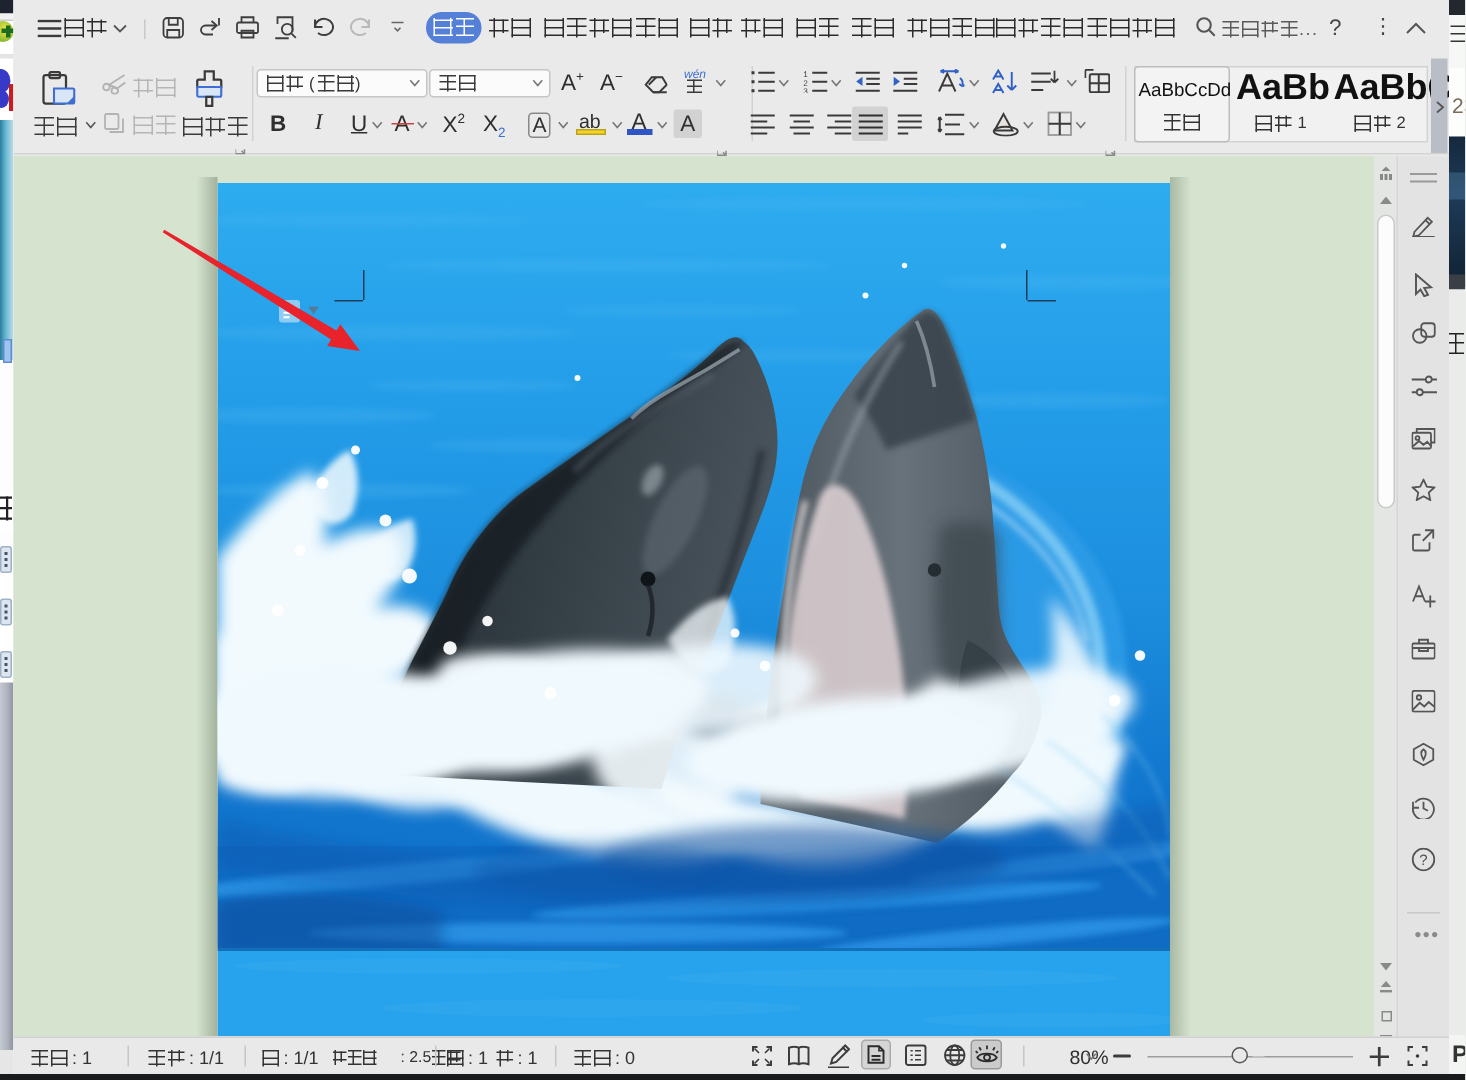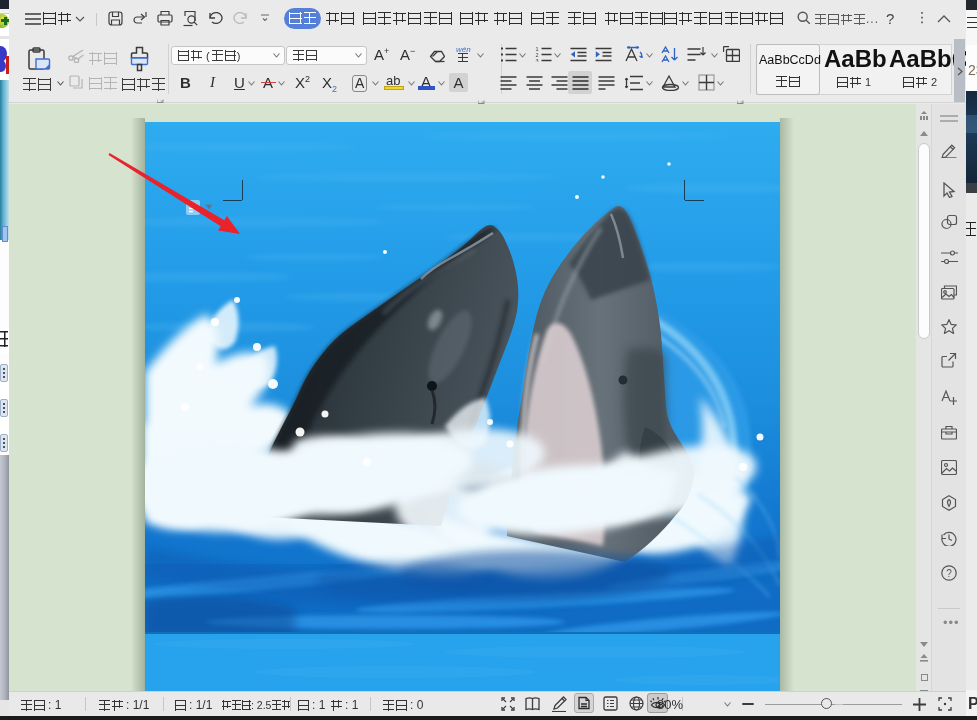--- a/index.html
+++ b/index.html
@@ -790,21 +790,21 @@
       </div>
     <div class="abs" style="left:154px;top:5px;width:1px;height:14px;background:#c6c6c6;"></div>
     <div class="abs row" style="left:165px;top:6px;">
         <span class="cj sm v2"></span>
         <span style="font-size:12px;margin-left:2px;">: 1/1</span>
       </div>
     <div class="abs row" style="left:212px;top:7px;">
         <span class="cj sm v3" style="width:9px;height:10px;margin:0 .5px"></span>
         <span class="cj sm" style="width:9px;height:10px;margin:0 .5px"></span>
         <span class="cj sm v2" style="width:9px;height:10px;margin:0 .5px"></span>
-        <span style="font-size:10.5px;margin-left:0;">: 2.5</span>
+        <span style="font-size:10.5px;margin-left:16px;">: 2.5</span>
         <span class="cj sm" style="width:9px;height:10px;margin:0 .5px"></span>
         <span class="cj sm v3" style="width:9px;height:10px;margin:0 .5px"></span>
       </div>
     <div class="abs" style="left:281px;top:5px;width:1px;height:14px;background:#c6c6c6;"></div>
     <div class="abs row" style="left:288px;top:6px;">
         <span class="cj sm v2"></span>
         <span style="font-size:12px;margin-left:2px;">: 1</span>
       </div>
     <div class="abs row" style="left:321px;top:6px;">
         <span class="cj sm v3"></span>
@@ -859,21 +859,21 @@
       </svg>
     <div class="abs" style="left:638px;top:1px;width:21px;height:20px;background:#cbcbcb;border:1px solid #9a9a9a;border-radius:3px;"></div>
     <svg class="abs" style="left:641px;top:4px" width="16" height="14" viewBox="0 0 16 14">
         <g fill="none" stroke="#2c2c2c" stroke-width="1.2">
           <path d="M1.5 9c2-3.5 11-3.5 13 0-2 3.5-11 3.5-13 0z"></path>
           <circle cx="8" cy="9" r="2"></circle>
           <path d="M8 3.5V1M4 4.2L2.8 2.2M12 4.2l1.2-2M1.8 6L0.5 4.8M14.2 6l1.3-1.2"></path>
         </g>
       </svg>
     <div class="abs" style="left:673px;top:5px;width:1px;height:14px;background:#c6c6c6;"></div>
-    <div class="abs" style="left:648px;top:5px;font-size:13px;color:#2f2f2f;">80%</div>
+    <div class="abs" style="left:704px;top:5px;font-size:13px;color:#2f2f2f;">80%</div>
     <svg class="abs" style="left:715px;top:10px" width="7" height="5" viewBox="0 0 7 5">
         <path d="M0.5 0.5l3 3.5 3-3.5" fill="none" stroke="#777" stroke-width="1.1"></path>
       </svg>
     <div class="abs" style="left:733px;top:11px;width:12px;height:2.4px;background:#3c3c3c;border-radius:1px;"></div>
     <div class="abs" style="left:756px;top:11.5px;width:137px;height:1.4px;background:#9c9c9c;"></div>
     <div class="abs" style="left:826px;top:11.5px;width:8px;height:1.4px;background:#c2c2c2;"></div>
     <div class="abs" style="left:812px;top:6px;width:11px;height:11px;background:#e9e9e9;border:1.4px solid #555;border-radius:50%;"></div>
     <svg class="abs" style="left:904px;top:6px" width="13" height="13" viewBox="0 0 13 13">
         <path d="M6.5 0v13M0 6.5h13" stroke="#3c3c3c" stroke-width="1.8"></path>
       </svg>

